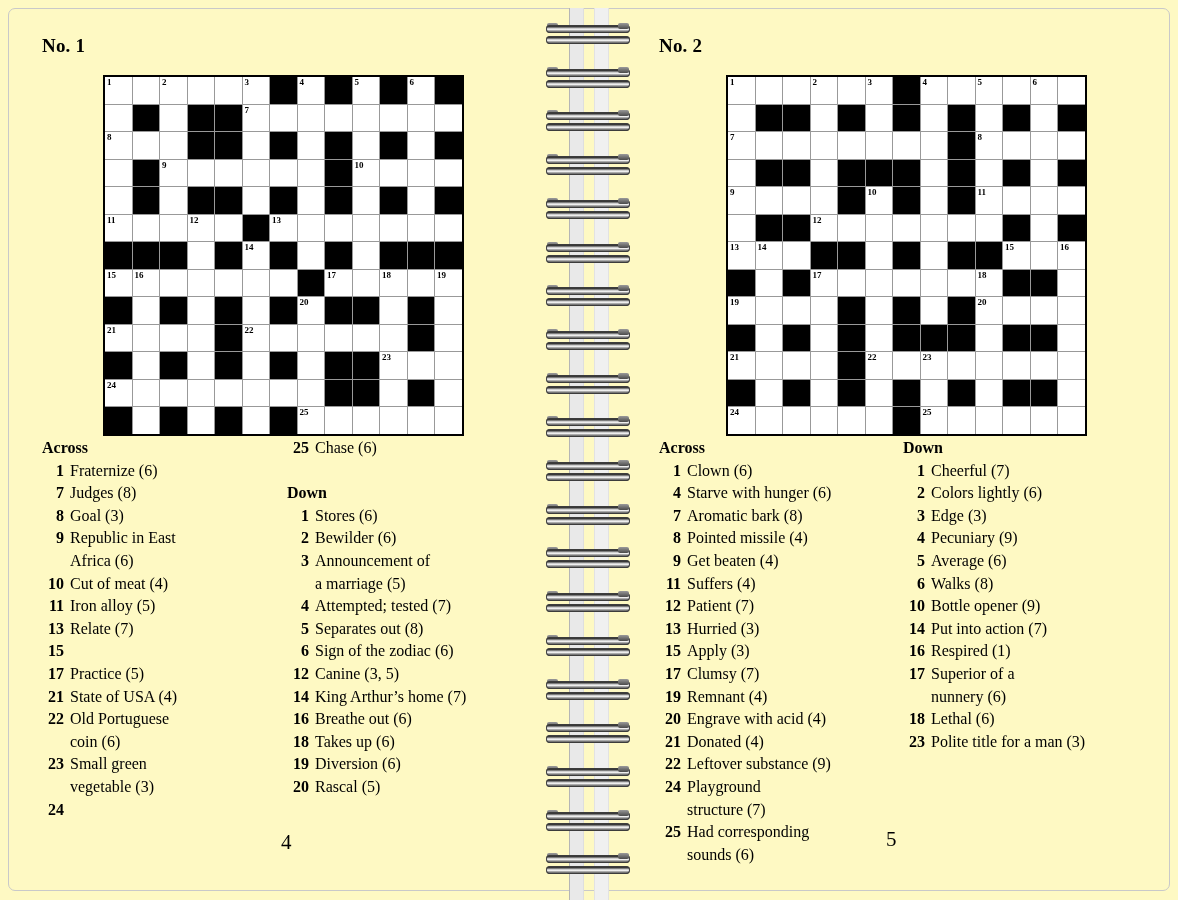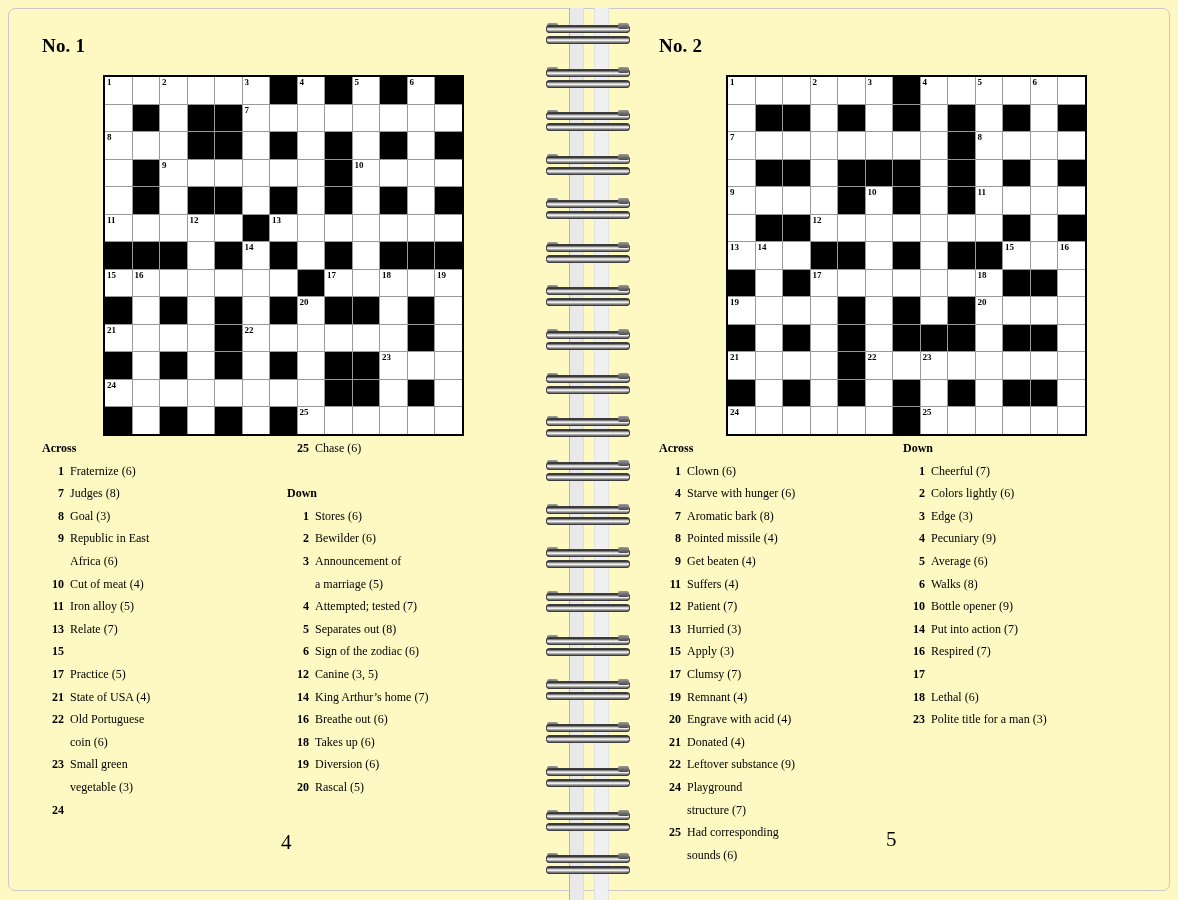--- a/index.html
+++ b/index.html
@@ -22,21 +22,21 @@
   }
   #grid-left  { left:103px; }
   #grid-right { left:726px; }
   .cell { background:#fff; position:relative; }
   .cell.black { background:#000; }
   .cell .num {
     position:absolute; top:0px; left:2px;
     font-size:9px; font-weight:bold; line-height:11px;
   }
 
-  .clue-col { position:absolute; top:437px; font-size:12px; line-height:22.6px; }
+  .clue-col { position:absolute; top:437px; font-size:16px; line-height:22.6px; }
   #lcol1 { left:42px; }
   #lcol2 { left:287px; }
   #rcol1 { left:659px; }
   #rcol2 { left:903px; }
   .clue-header { font-weight:bold; }
   .clue-gap { height:22.6px; }
   .clue-item { display:flex; }
   .clue-num { flex:none; width:22px; text-align:right; font-weight:bold; }
   .clue-text { margin-left:6px; }
   .clue-line { white-space:nowrap; }
@@ -825,25 +825,29 @@
       </div>
       <div class="clue-item">
         <span class="clue-num">14</span>
         <div class="clue-text">
           <div class="clue-line">Put into action (7)</div>
         </div>
       </div>
       <div class="clue-item">
         <span class="clue-num">16</span>
         <div class="clue-text">
-          <div class="clue-line">Respired (7)</div>
+          <div class="clue-line">Respired (1)</div>
         </div>
       </div>
       <div class="clue-item">
         <span class="clue-num">17</span>
+        <div class="clue-text">
+          <div class="clue-line">Superior of a</div>
+          <div class="clue-line">nunnery (6)</div>
+        </div>
       </div>
       <div class="clue-item">
         <span class="clue-num">18</span>
         <div class="clue-text">
           <div class="clue-line">Lethal (6)</div>
         </div>
       </div>
       <div class="clue-item">
         <span class="clue-num">23</span>
         <div class="clue-text">

